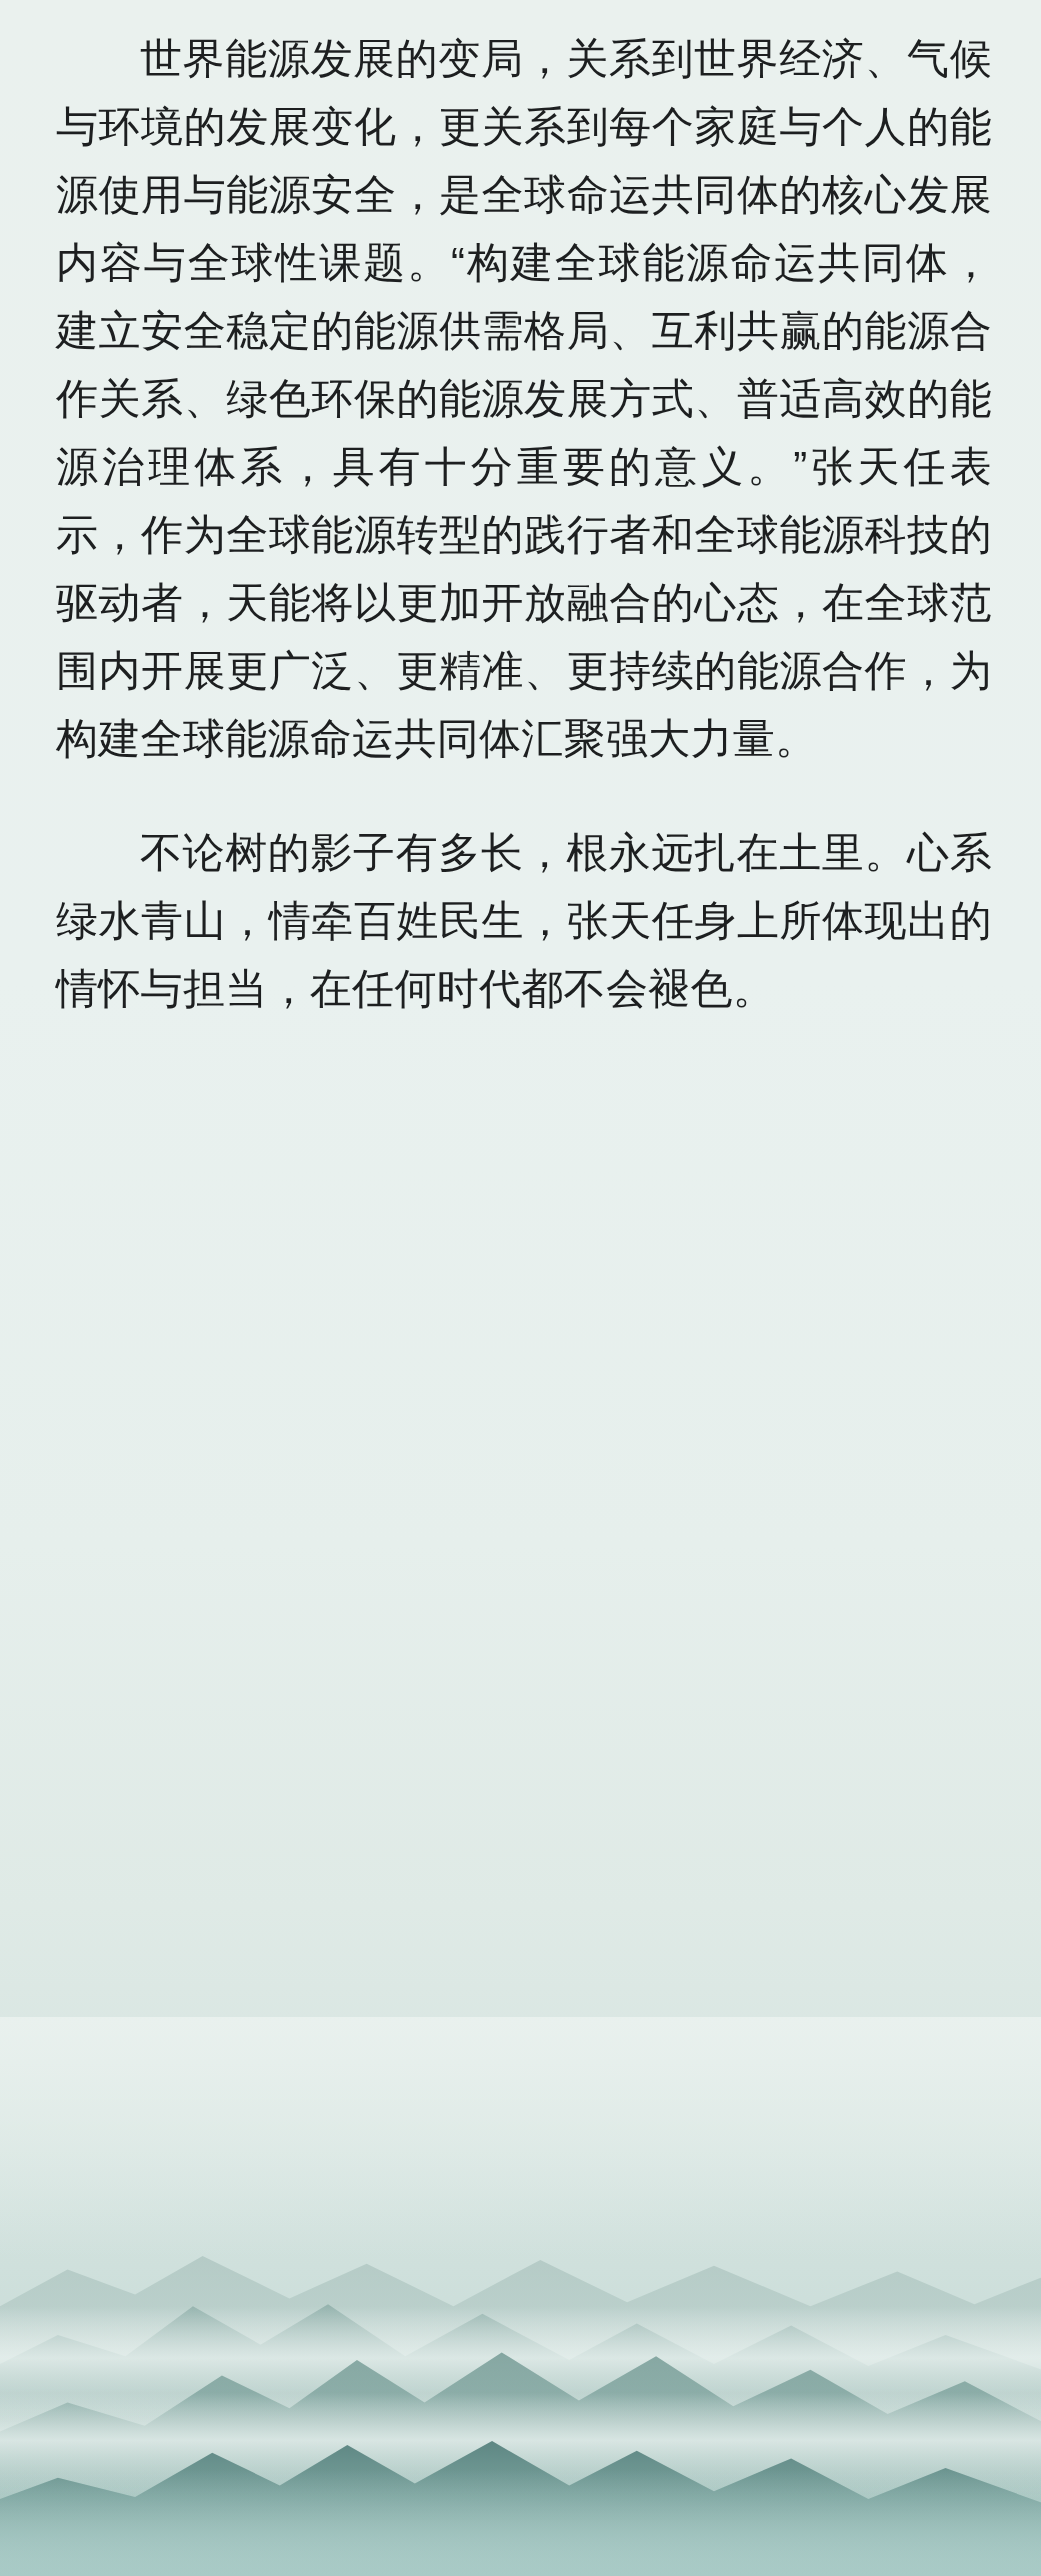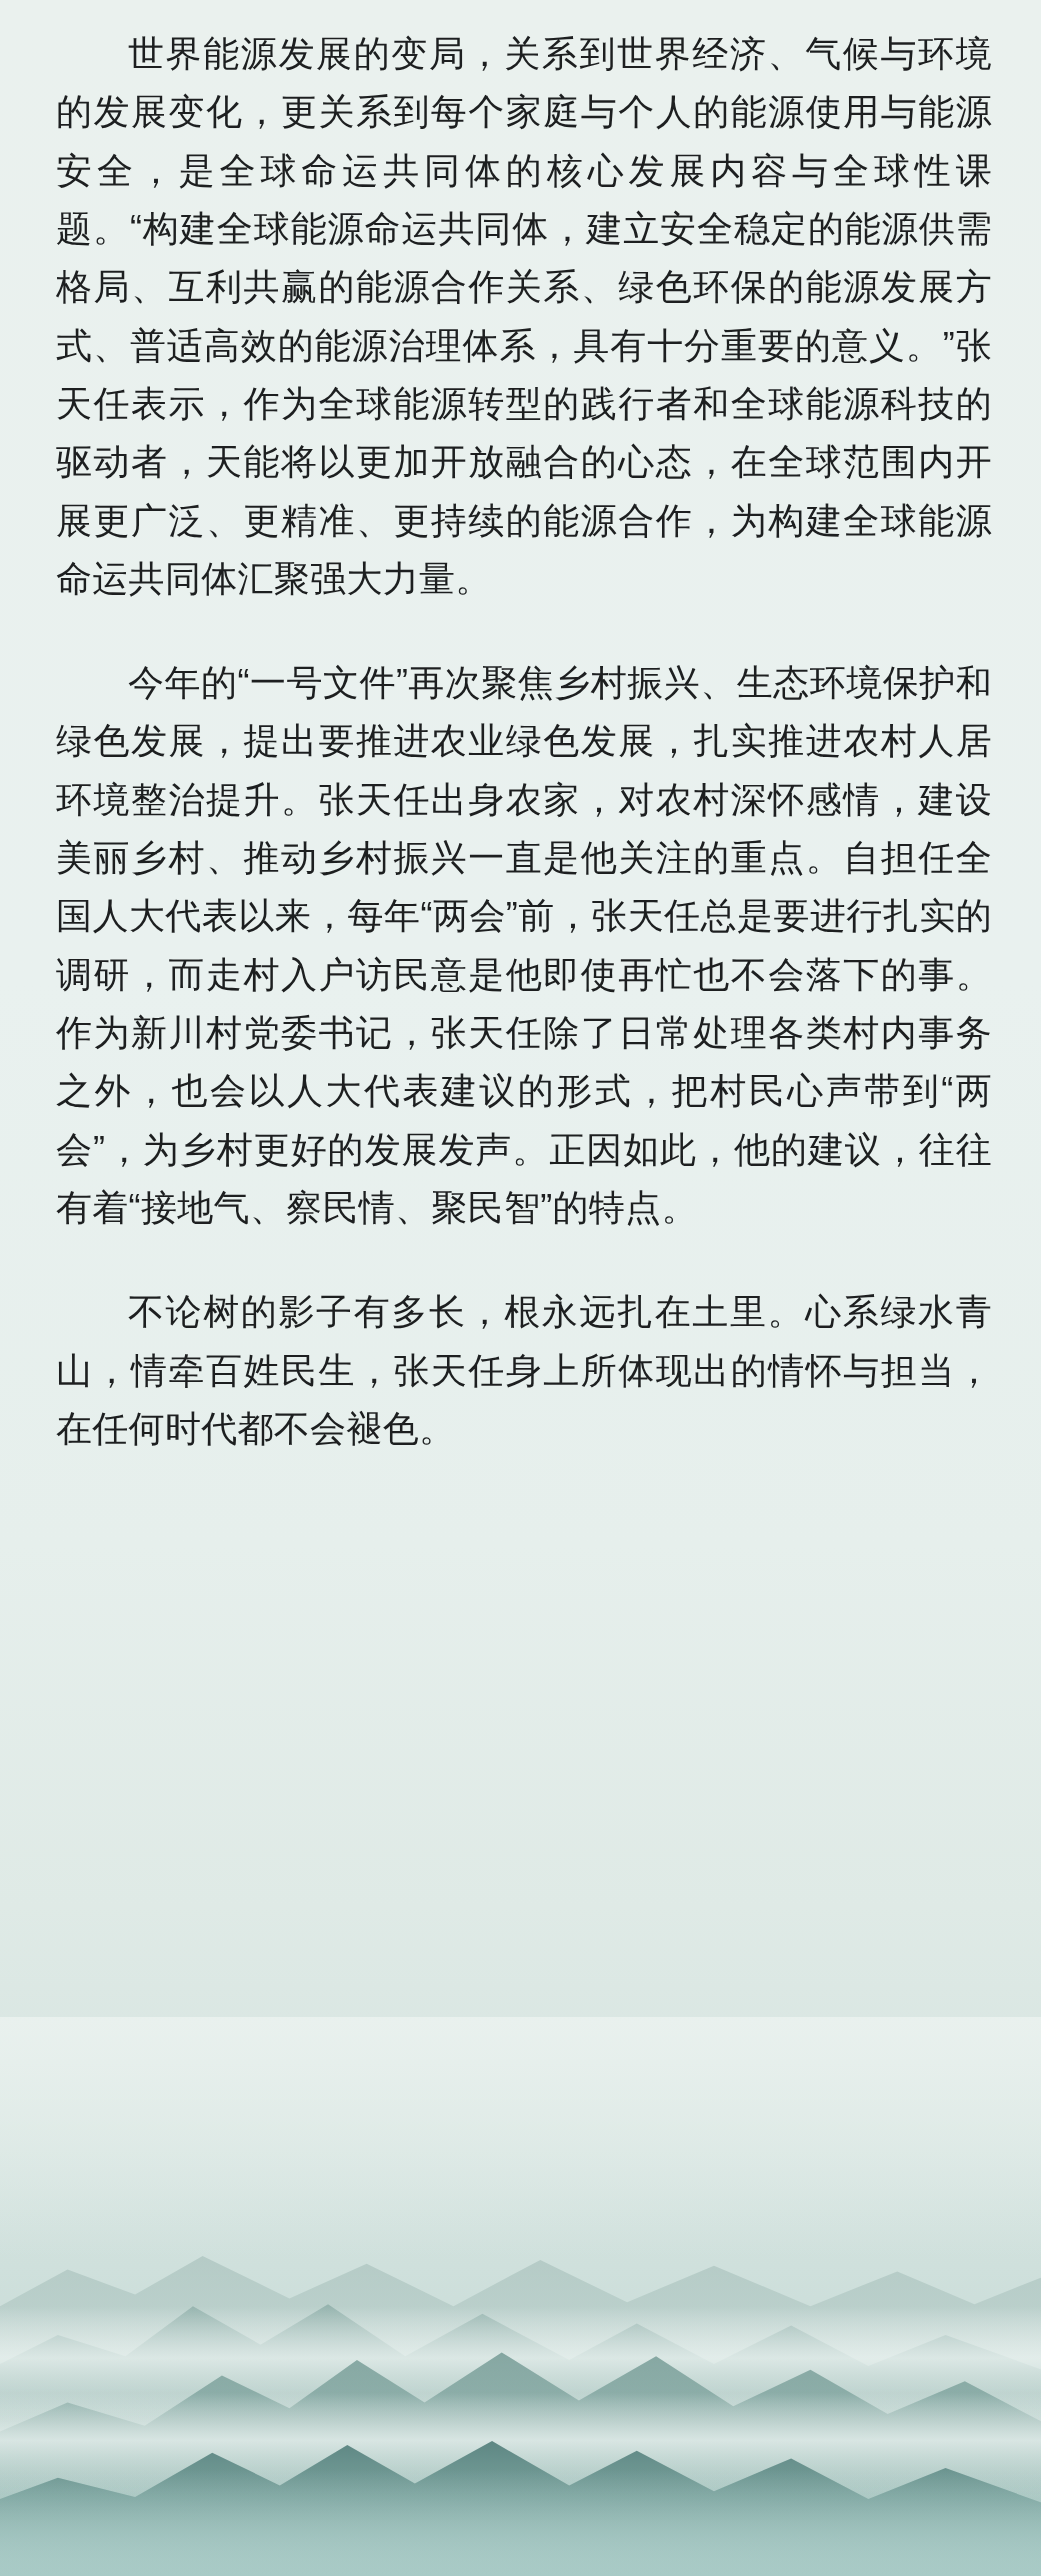--- a/index.html
+++ b/index.html
@@ -40,40 +40,39 @@
   }
   .art svg { display: block; width: 100%; height: 100%; }
 
   .content {
     position: relative;
     z-index: 3;
     padding: 25px 50px 0 56px;
   }
   p.para {
     margin: 0 0 46px 0;
-    font-size: 36px;
+    font-size: 42px;
     line-height: 1.62;
     color: #1d1f20;
     text-align: justify;
     text-justify: inter-ideograph;
     text-indent: 2em;
     letter-spacing: 0.3px;
     font-family: "Liberation Sans", sans-serif;
     font-weight: 400;
   }
   p.para:last-child { margin-bottom: 0; }
 </style>
 </head>
 <body>
 
 <div class="page">
 
   <div class="content">
     <p class="para">世界能源发展的变局，关系到世界经济、气候与环境的发展变化，更关系到每个家庭与个人的能源使用与能源安全，是全球命运共同体的核心发展内容与全球性课题。“构建全球能源命运共同体，建立安全稳定的能源供需格局、互利共赢的能源合作关系、绿色环保的能源发展方式、普适高效的能源治理体系，具有十分重要的意义。”张天任表示，作为全球能源转型的践行者和全球能源科技的驱动者，天能将以更加开放融合的心态，在全球范围内开展更广泛、更精准、更持续的能源合作，为构建全球能源命运共同体汇聚强大力量。</p>
-    <p class="para">今年的“一号文件”再次聚焦乡村振兴、生态环境保护和绿色发展，提出要推进农业绿色发展，扎实推进农村人居环境整治提升。张天任出身农家，对农村深怀感情，建设美丽乡村、推动乡村振兴一直是他关注的重点。自担任全国人大代表以来，每年“两会”前，张天任总是要进行扎实的调研，而走村入户访民意是他即使再忙也不会落下的事。作为新川村党委书记，张天任除了日常处理各类村内事务之外，也会以人大代表建议的形式，把村民心声带到“两会”，为乡村更好的发展发声。正因如此，他的建议，往往有着“接地气、察民情、聚民智”的特点。</p>
     <p class="para">不论树的影子有多长，根永远扎在土里。心系绿水青山，情牵百姓民生，张天任身上所体现出的情怀与担当，在任何时代都不会褪色。</p>
   </div>
 
   <div class="art">
     <svg viewBox="0 0 1080 580" preserveAspectRatio="none">
       <defs>
         <linearGradient id="fadeTop" x1="0" y1="0" x2="0" y2="1">
           <stop offset="0%" stop-color="#e9f1ee" stop-opacity="1"></stop>
           <stop offset="100%" stop-color="#e9f1ee" stop-opacity="0"></stop>
         </linearGradient>

